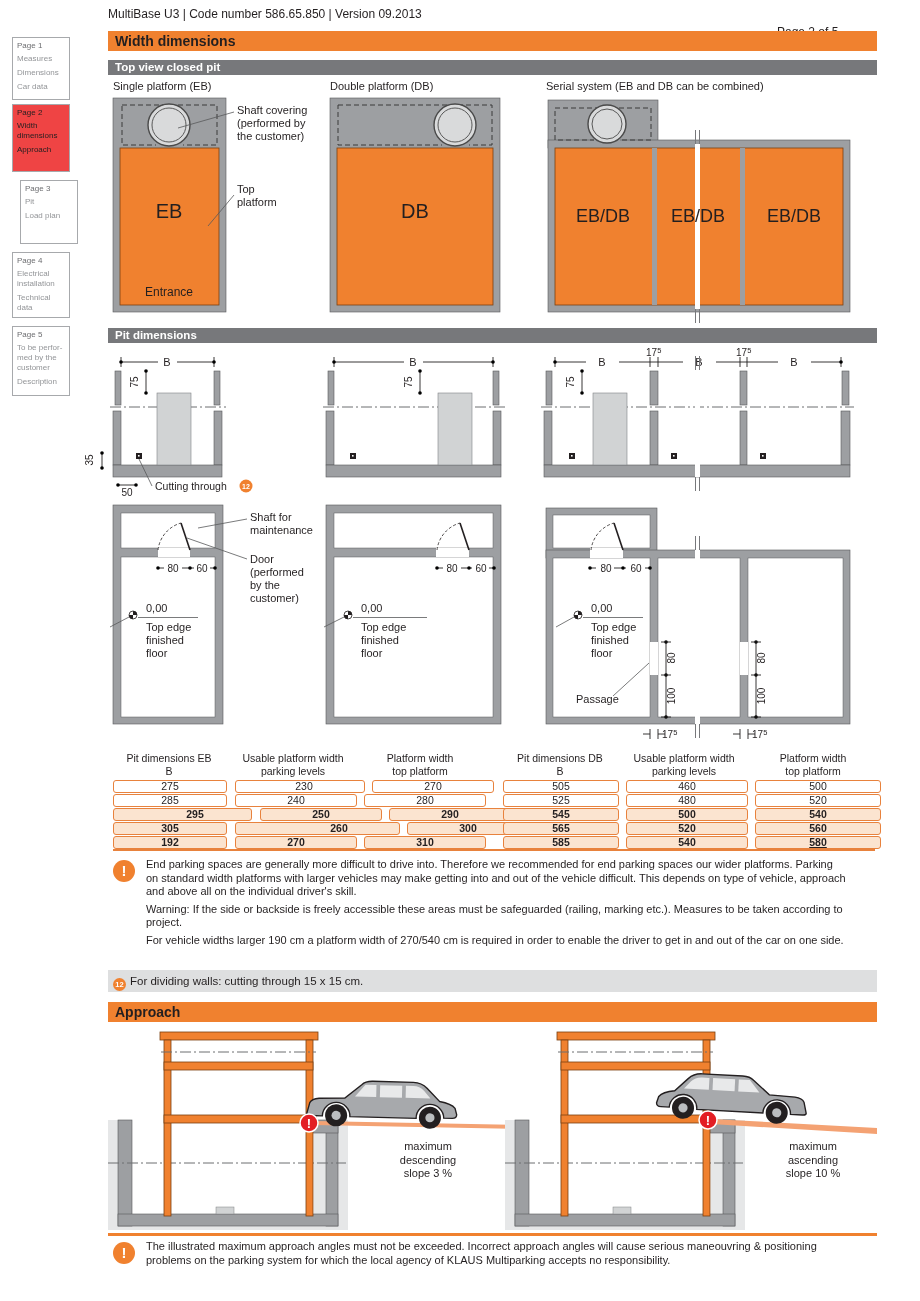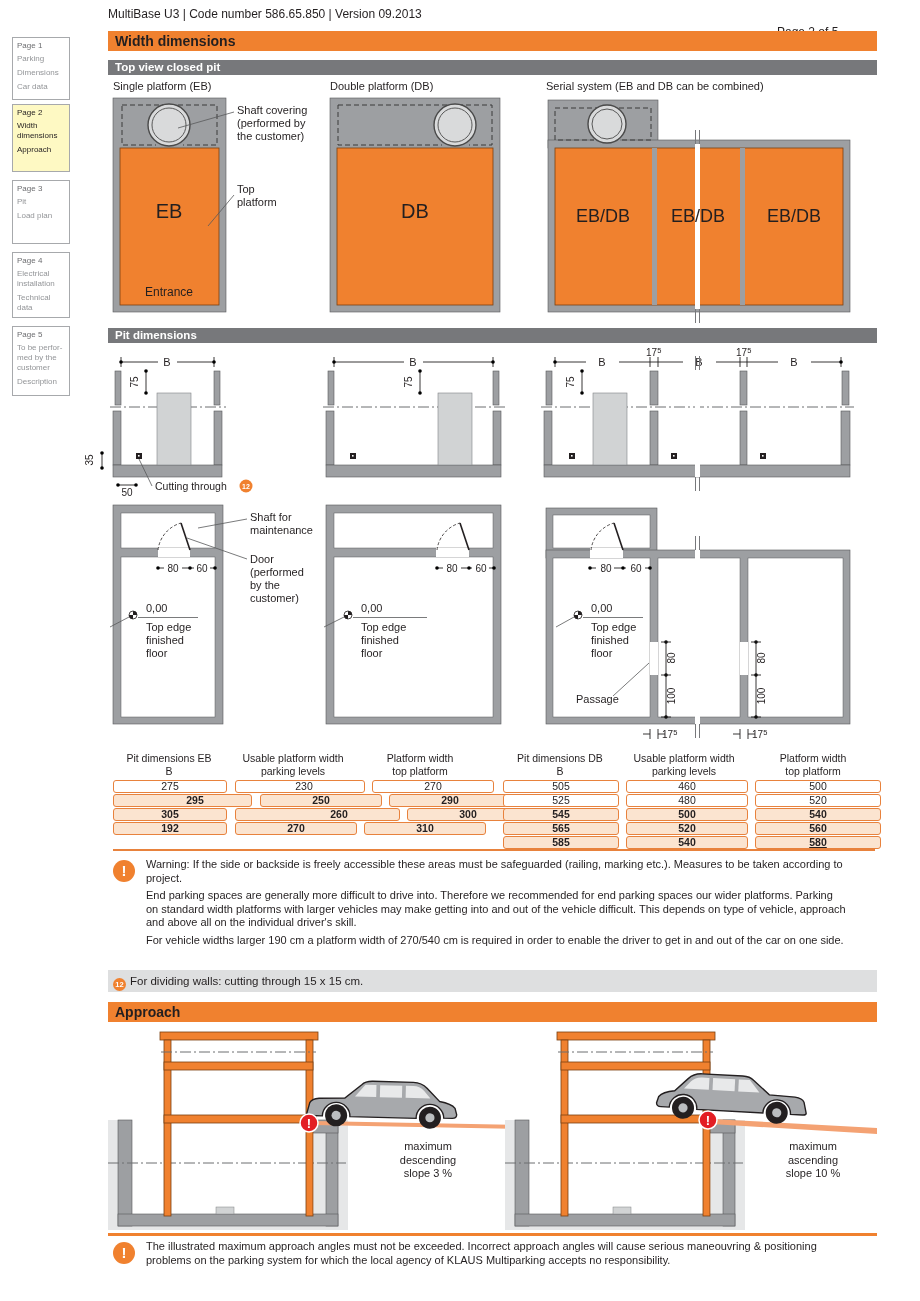--- a/index.html
+++ b/index.html
@@ -7,21 +7,21 @@
        font-family:"Liberation Sans",sans-serif;color:#231F20;overflow:hidden;}
   .abs{position:absolute;}
   
   .doc-title{left:108px;top:7px;font-size:12px;color:#231F20;}
   .page-ind{top:25px;left:777px;width:100px;font-size:12px;}
   
   .side-box{left:12px;width:58px;border:1px solid #A7A9AC;background:#fff;
             padding:3px 2px 3px 4px;box-sizing:border-box;font-size:8px;line-height:10px;}
   .side-box .pg{color:#6D6E71;margin-bottom:3px;}
   .side-box .it{color:#939598;margin-bottom:4px;}
-  .side-box.active{background:#fef9c3;}
+  .side-box.active{background:#ef4444;}
   .side-box.active .pg,.side-box.active .it{color:#231F20;}
   
   .orange-bar{left:108px;width:769px;height:20px;background:#F0812F;
               font-size:14px;font-weight:bold;line-height:20px;padding-left:7px;
               box-sizing:border-box;color:#231F20;}
   .gray-bar{left:108px;width:769px;height:15px;background:#77787B;color:#fff;
             font-size:11.5px;font-weight:bold;line-height:15px;padding-left:7px;box-sizing:border-box;}
   .diag-title{top:80px;font-size:11px;}
   
   .dim-table{top:752px;}
@@ -57,30 +57,30 @@
   .brk{stroke:#6D6E71;stroke-width:1;stroke-dasharray:11,3,2,3;fill:none;}
 </style>
 </head>
 <body>
 
 <div class="abs doc-title">MultiBase U3 | Code number 586.65.850 | Version 09.2013</div>
 <div class="abs page-ind">Page 2 of 5</div>
 
 <div class="abs side-box" style="top:37px;height:63px;">
   <div class="pg">Page 1</div>
-  <div class="it">Parking</div>
+  <div class="it">Measures</div>
   <div class="it">Dimensions</div>
   <div class="it">Car data</div>
 </div>
 <div class="abs side-box active" style="top:104px;height:68px;">
   <div class="pg">Page 2</div>
   <div class="it">Width dimensions</div>
   <div class="it">Approach</div>
 </div>
-<div class="abs side-box" style="top:180px;height:64px;">
+<div class="abs side-box" style="top:180px;height:64px;margin-left:8px;">
   <div class="pg">Page 3</div>
   <div class="it">Pit</div>
   <div class="it">Load plan</div>
 </div>
 <div class="abs side-box" style="top:252px;height:66px;">
   <div class="pg">Page 4</div>
   <div class="it">Electrical installation</div>
   <div class="it">Technical data</div>
 </div>
 <div class="abs side-box" style="top:326px;height:70px;">
@@ -409,20 +409,25 @@
     <div class="t-h" style="width:120px;">
         <div>Platform width</div>
         <div>top platform</div>
       </div>
   </div>
   <div class="t-row">
       <div class="t-cell gapA" style="width:112px;">275</div>
       <div class="t-cell gapB" style="width:120px;padding-left:8px;">230</div>
       <div class="t-cell" style="width:120px;">270</div>
     </div>
+  <div class="t-row">
+      <div class="t-cell gapA" style="width:112px;">285</div>
+      <div class="t-cell gapB" style="width:120px;">240</div>
+      <div class="t-cell" style="width:120px;">280</div>
+    </div>
   <div class="t-row hl">
       <div class="t-cell gapA" style="width:112px;padding-left:25px;">295</div>
       <div class="t-cell gapB" style="width:120px;">250</div>
       <div class="t-cell" style="width:120px;">290</div>
     </div>
   <div class="t-row hl">
       <div class="t-cell gapA" style="width:112px;">305</div>
       <div class="t-cell gapB" style="width:120px;padding-left:43px;">260</div>
       <div class="t-cell" style="width:120px;">300</div>
     </div>
@@ -472,22 +477,22 @@
       <div class="t-cell gapB" style="width:114px;">585</div>
       <div class="t-cell gapB" style="width:120px;">540</div>
       <div class="t-cell" style="width:124px;text-decoration:underline;">580</div>
     </div>
 </div>
 
 <div class="abs orange-rule" style="left:113px;top:849px;width:762px;"></div>
 
 <div class="abs warn-icon" style="left:113px;top:860px;">!</div>
 <div class="abs warn-text" style="left:146px;top:858px;">
+  <p>End parking spaces are generally more difficult to drive into. Therefore we recommended for end parking spaces our wider platforms. Parking on standard width platforms with larger vehicles may make getting into and out of the vehicle difficult. This depends on type of vehicle, approach and above all on the individual driver's skill.</p>
   <p>Warning: If the side or backside is freely accessible these areas must be safeguarded (railing, marking etc.). Measures to be taken according to project.</p>
-  <p>End parking spaces are generally more difficult to drive into. Therefore we recommended for end parking spaces our wider platforms. Parking on standard width platforms with larger vehicles may make getting into and out of the vehicle difficult. This depends on type of vehicle, approach and above all on the individual driver's skill.</p>
   <p>For vehicle widths larger 190 cm a platform width of 270/540 cm is required in order to enable the driver to get in and out of the car on one side.</p>
 </div>
 
 <div class="abs note-bar">
   <span class="ref-circle">12</span><span>For dividing walls: cutting through 15 x 15 cm.</span>
 </div>
 
 <div class="abs orange-bar" style="top:1002px;">Approach</div>
 
 <svg class="abs" style="left:108px;top:1028px;overflow:visible;" width="769" height="203">

